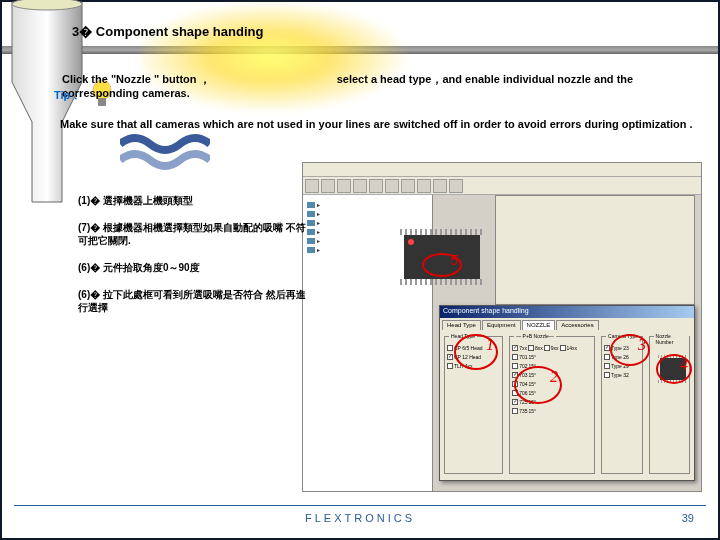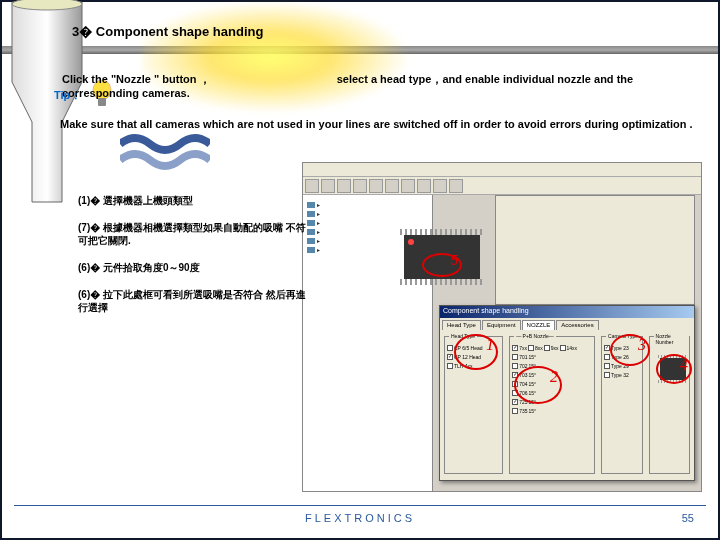--- a/index.html
+++ b/index.html
@@ -506,14 +506,14 @@
             <div class="circ c3">3</div>
             <div class="circ c4">4</div>
           </div>
         </div>
       </div>
     </div>
   </div>
 
   <div class="footer-line"></div>
   <div class="footer-logo">FLEXTRONICS</div>
-  <div class="page-num">55</div>
+  <div class="page-num">39</div>
 </div>
 
 </body></html>

